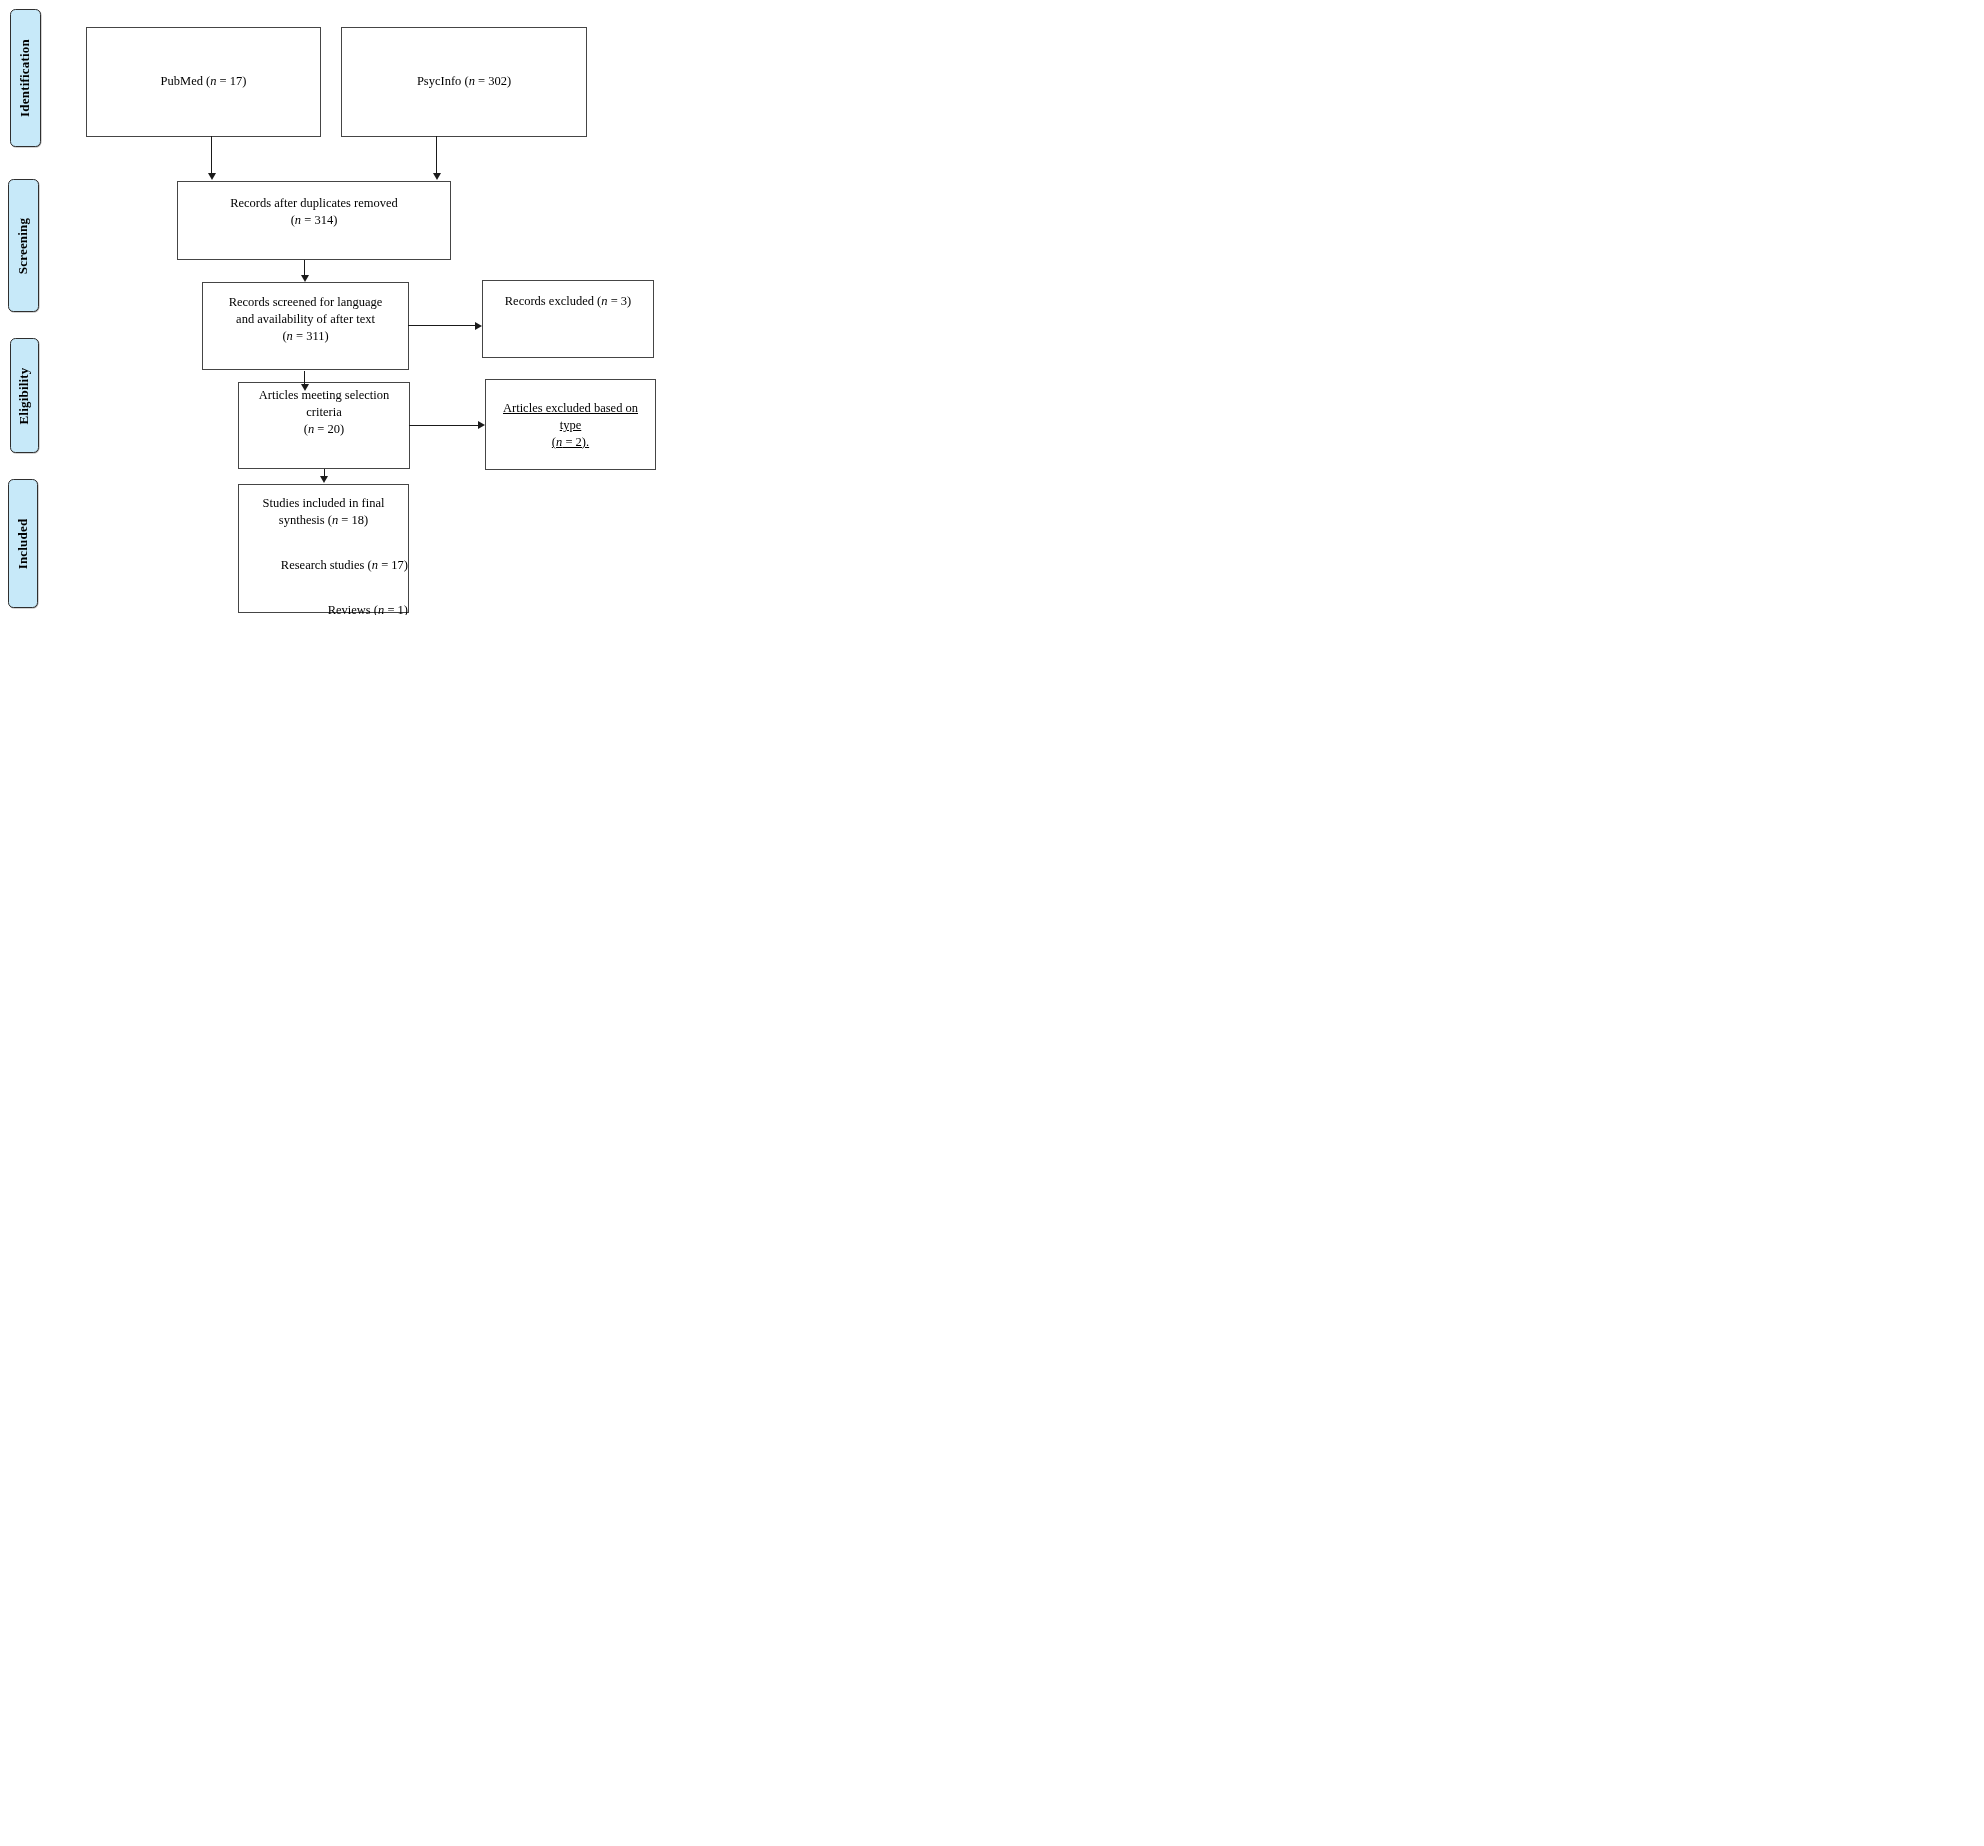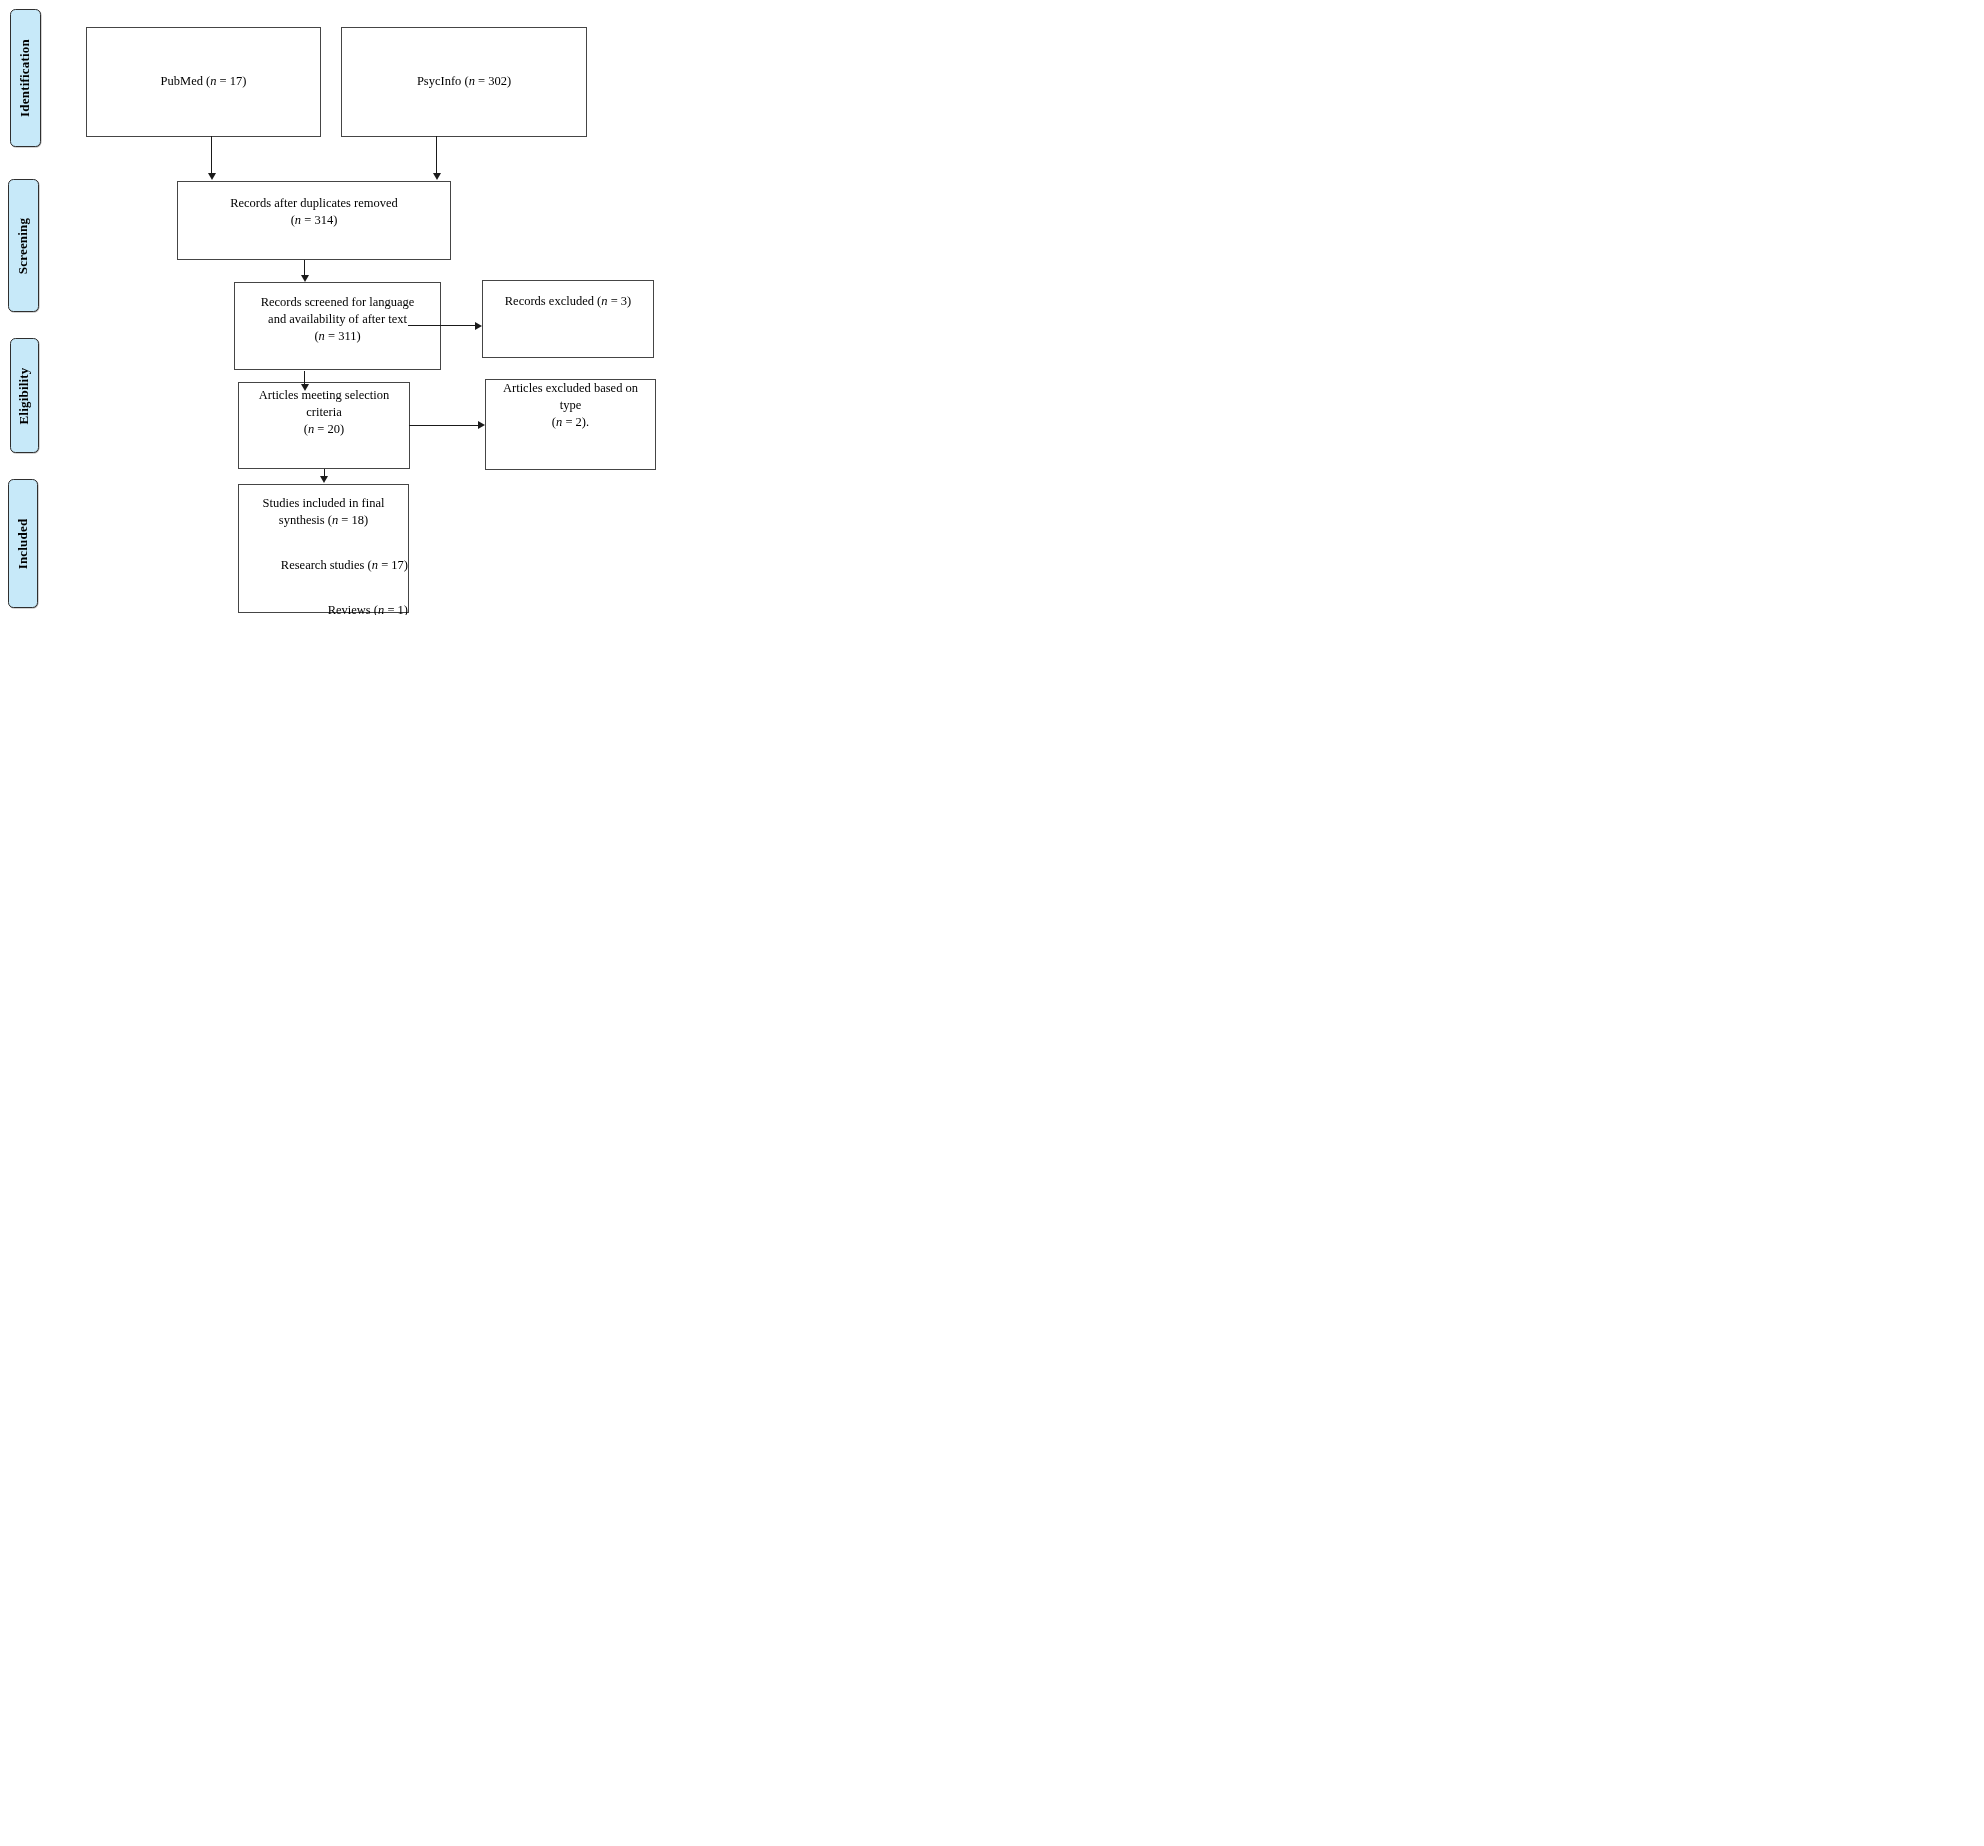--- a/index.html
+++ b/index.html
@@ -92,37 +92,37 @@
   </div>
   <div class="fbox center-v" style="left:341px; top:26.6px; width:246px; height:110px;">
     <div class="bline">PsycInfo (<i>n</i> = 302)</div>
   </div>
 
   <div class="fbox" style="left:177px; top:181px; width:274px; height:79px; padding-top:13px;">
     <div class="bline">Records after duplicates removed</div>
     <div class="bline">(<i>n</i> = 314)</div>
   </div>
 
-  <div class="fbox" style="left:202px; top:282px; width:207px; height:88px; padding-top:11px;margin-left:32px;">
+  <div class="fbox" style="left:202px; top:282px; width:207px; height:88px; padding-top:11px;">
     <div class="bline">Records screened for language</div>
     <div class="bline">and availability of after text</div>
     <div class="bline">(<i>n</i> = 311)</div>
   </div>
 
   <div class="fbox" style="left:482px; top:280px; width:172px; height:78px; padding-top:12px;">
     <div class="bline">Records excluded (<i>n</i> = 3)</div>
   </div>
 
   <div class="fbox" style="left:238px; top:382px; width:172px; height:87px; padding-top:4px;">
     <div class="bline">Articles meeting selection</div>
     <div class="bline">criteria</div>
     <div class="bline">(<i>n</i> = 20)</div>
   </div>
 
-  <div class="fbox" style="left:485px; top:379px; width:171px; height:91px; padding-top:0;">
+  <div class="fbox" style="left:485px; top:379px; width:171px; height:91px; padding-top:20px;text-decoration:underline;">
     <div class="bline">Articles excluded based on</div>
     <div class="bline">type</div>
     <div class="bline">(<i>n</i> = 2).</div>
   </div>
 
   <div class="fbox" style="left:238px; top:484px; width:171px; height:129px; padding-top:10px;">
     <div class="bline">Studies included in final</div>
     <div class="bline">synthesis (<i>n</i> = 18)</div>
     <div class="bline left">Research studies (<i>n</i> = 17)</div>
     <div class="bline left">Reviews (<i>n</i> = 1)</div>

